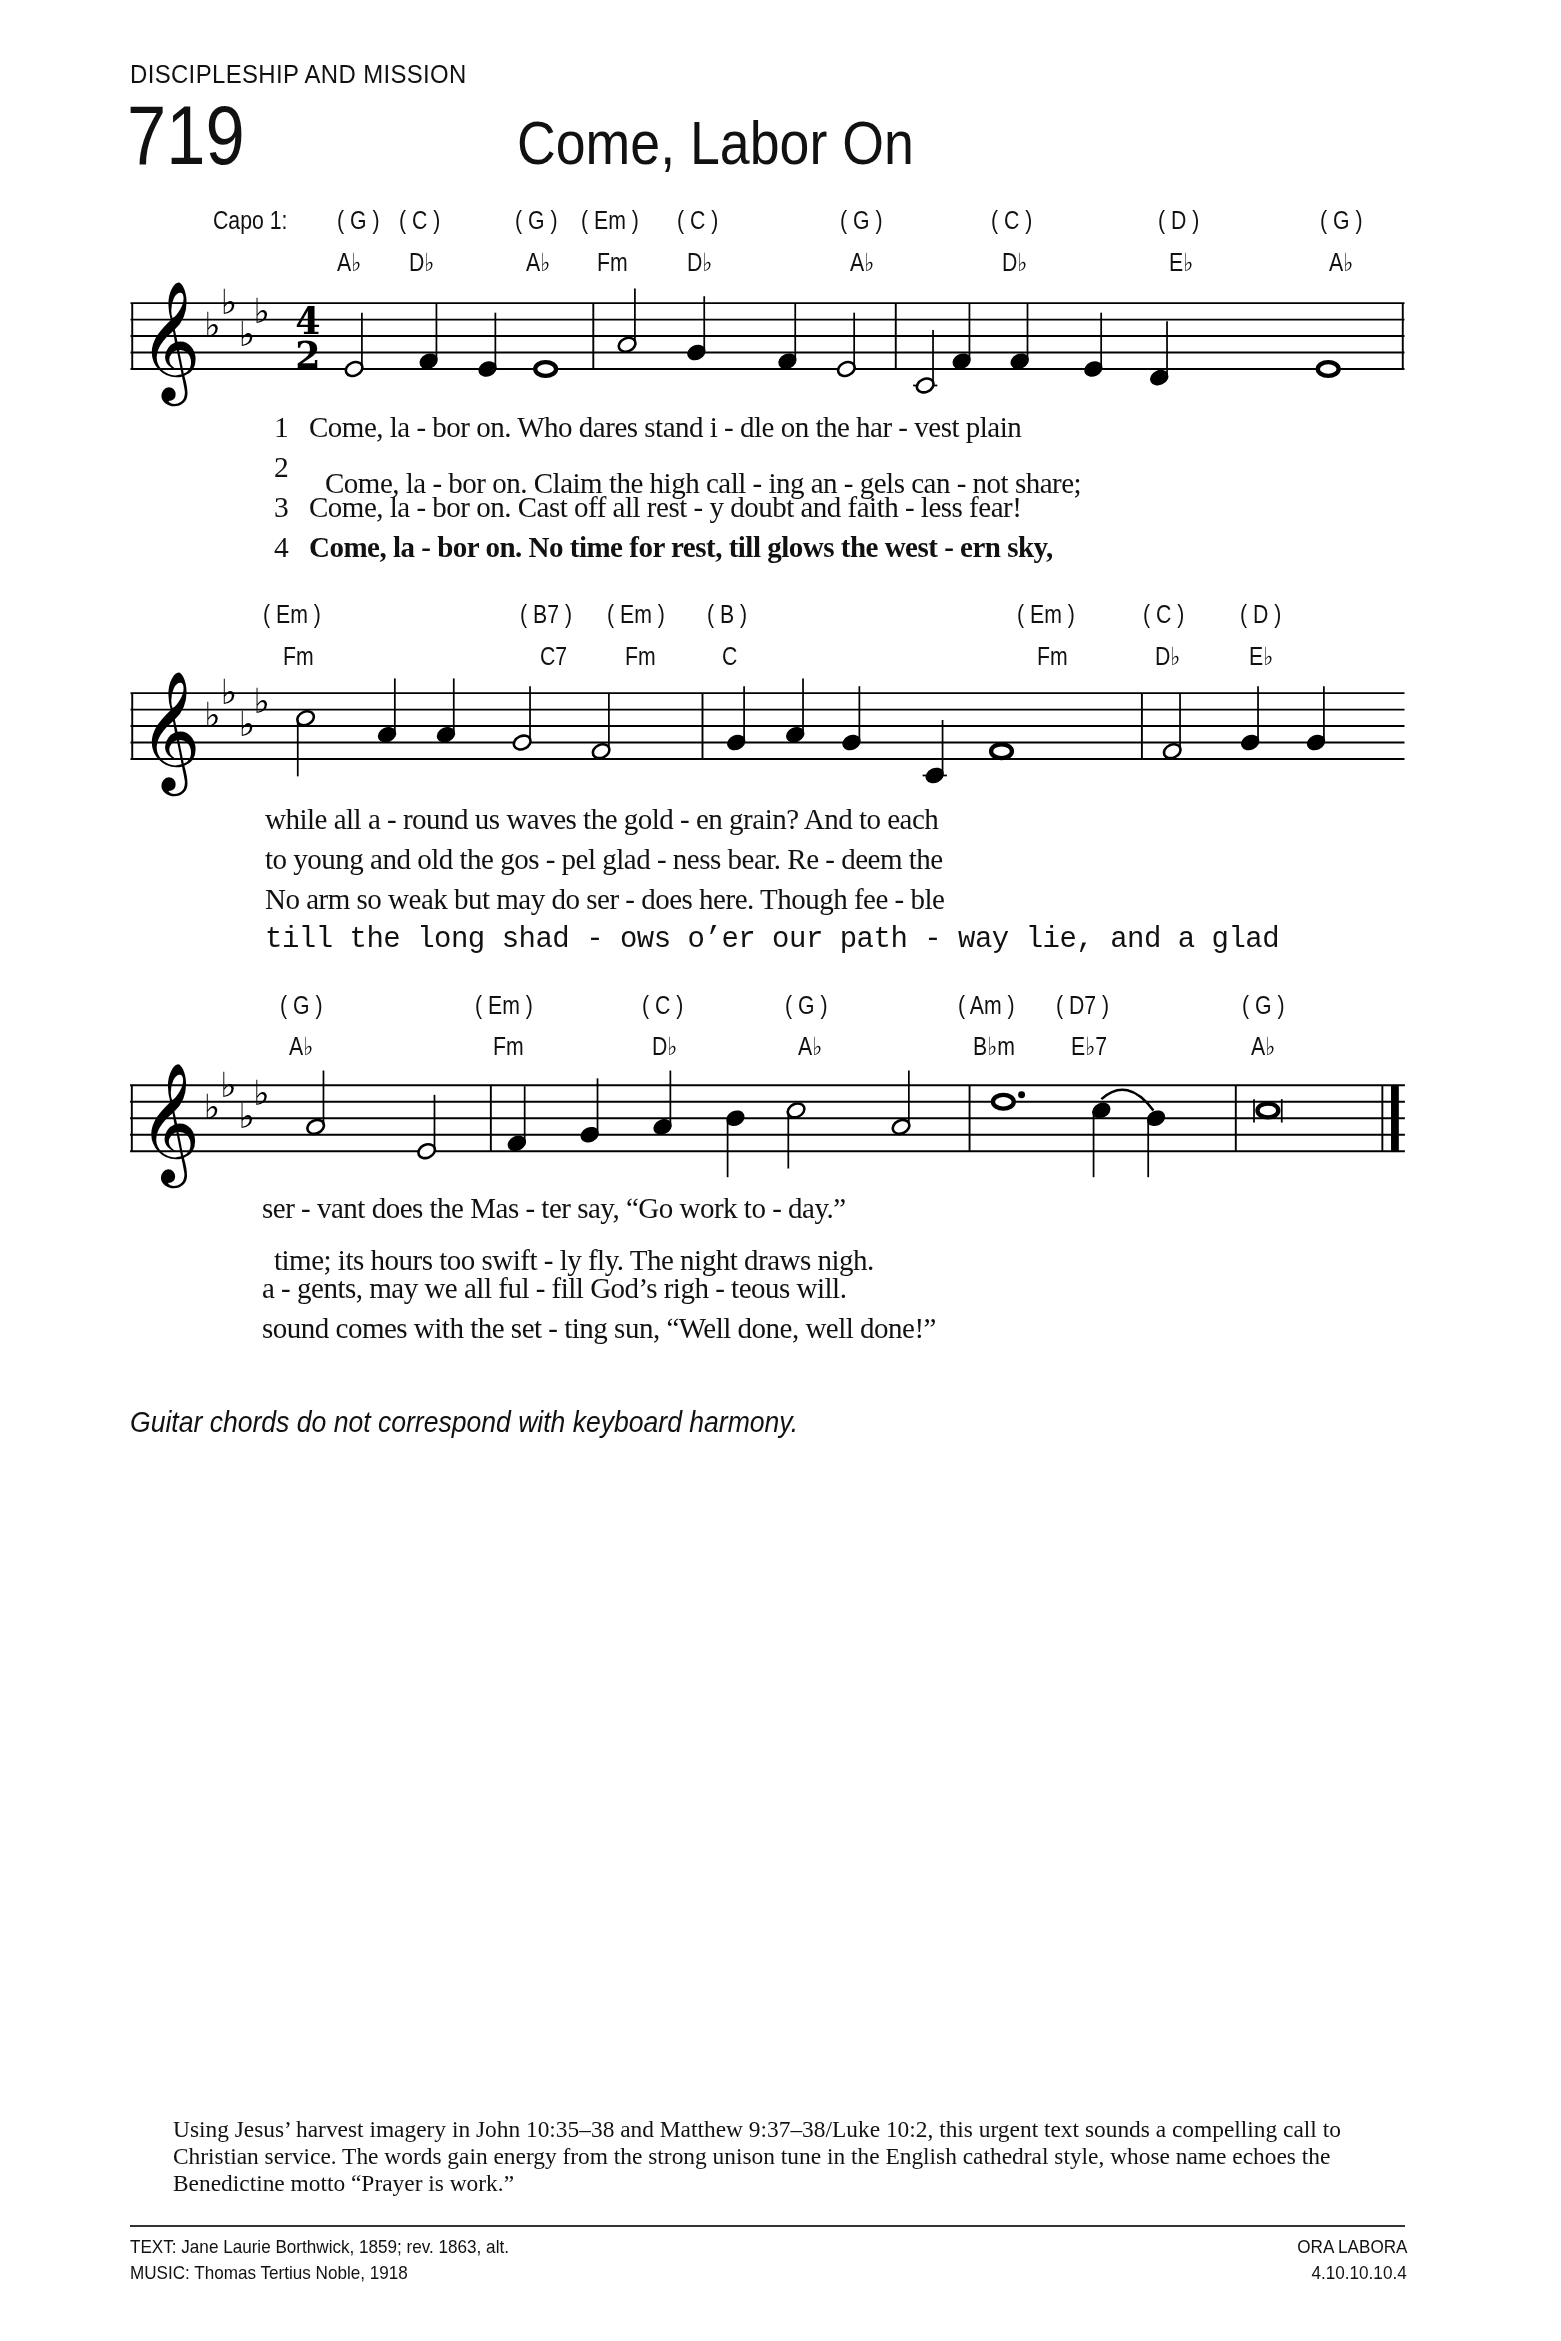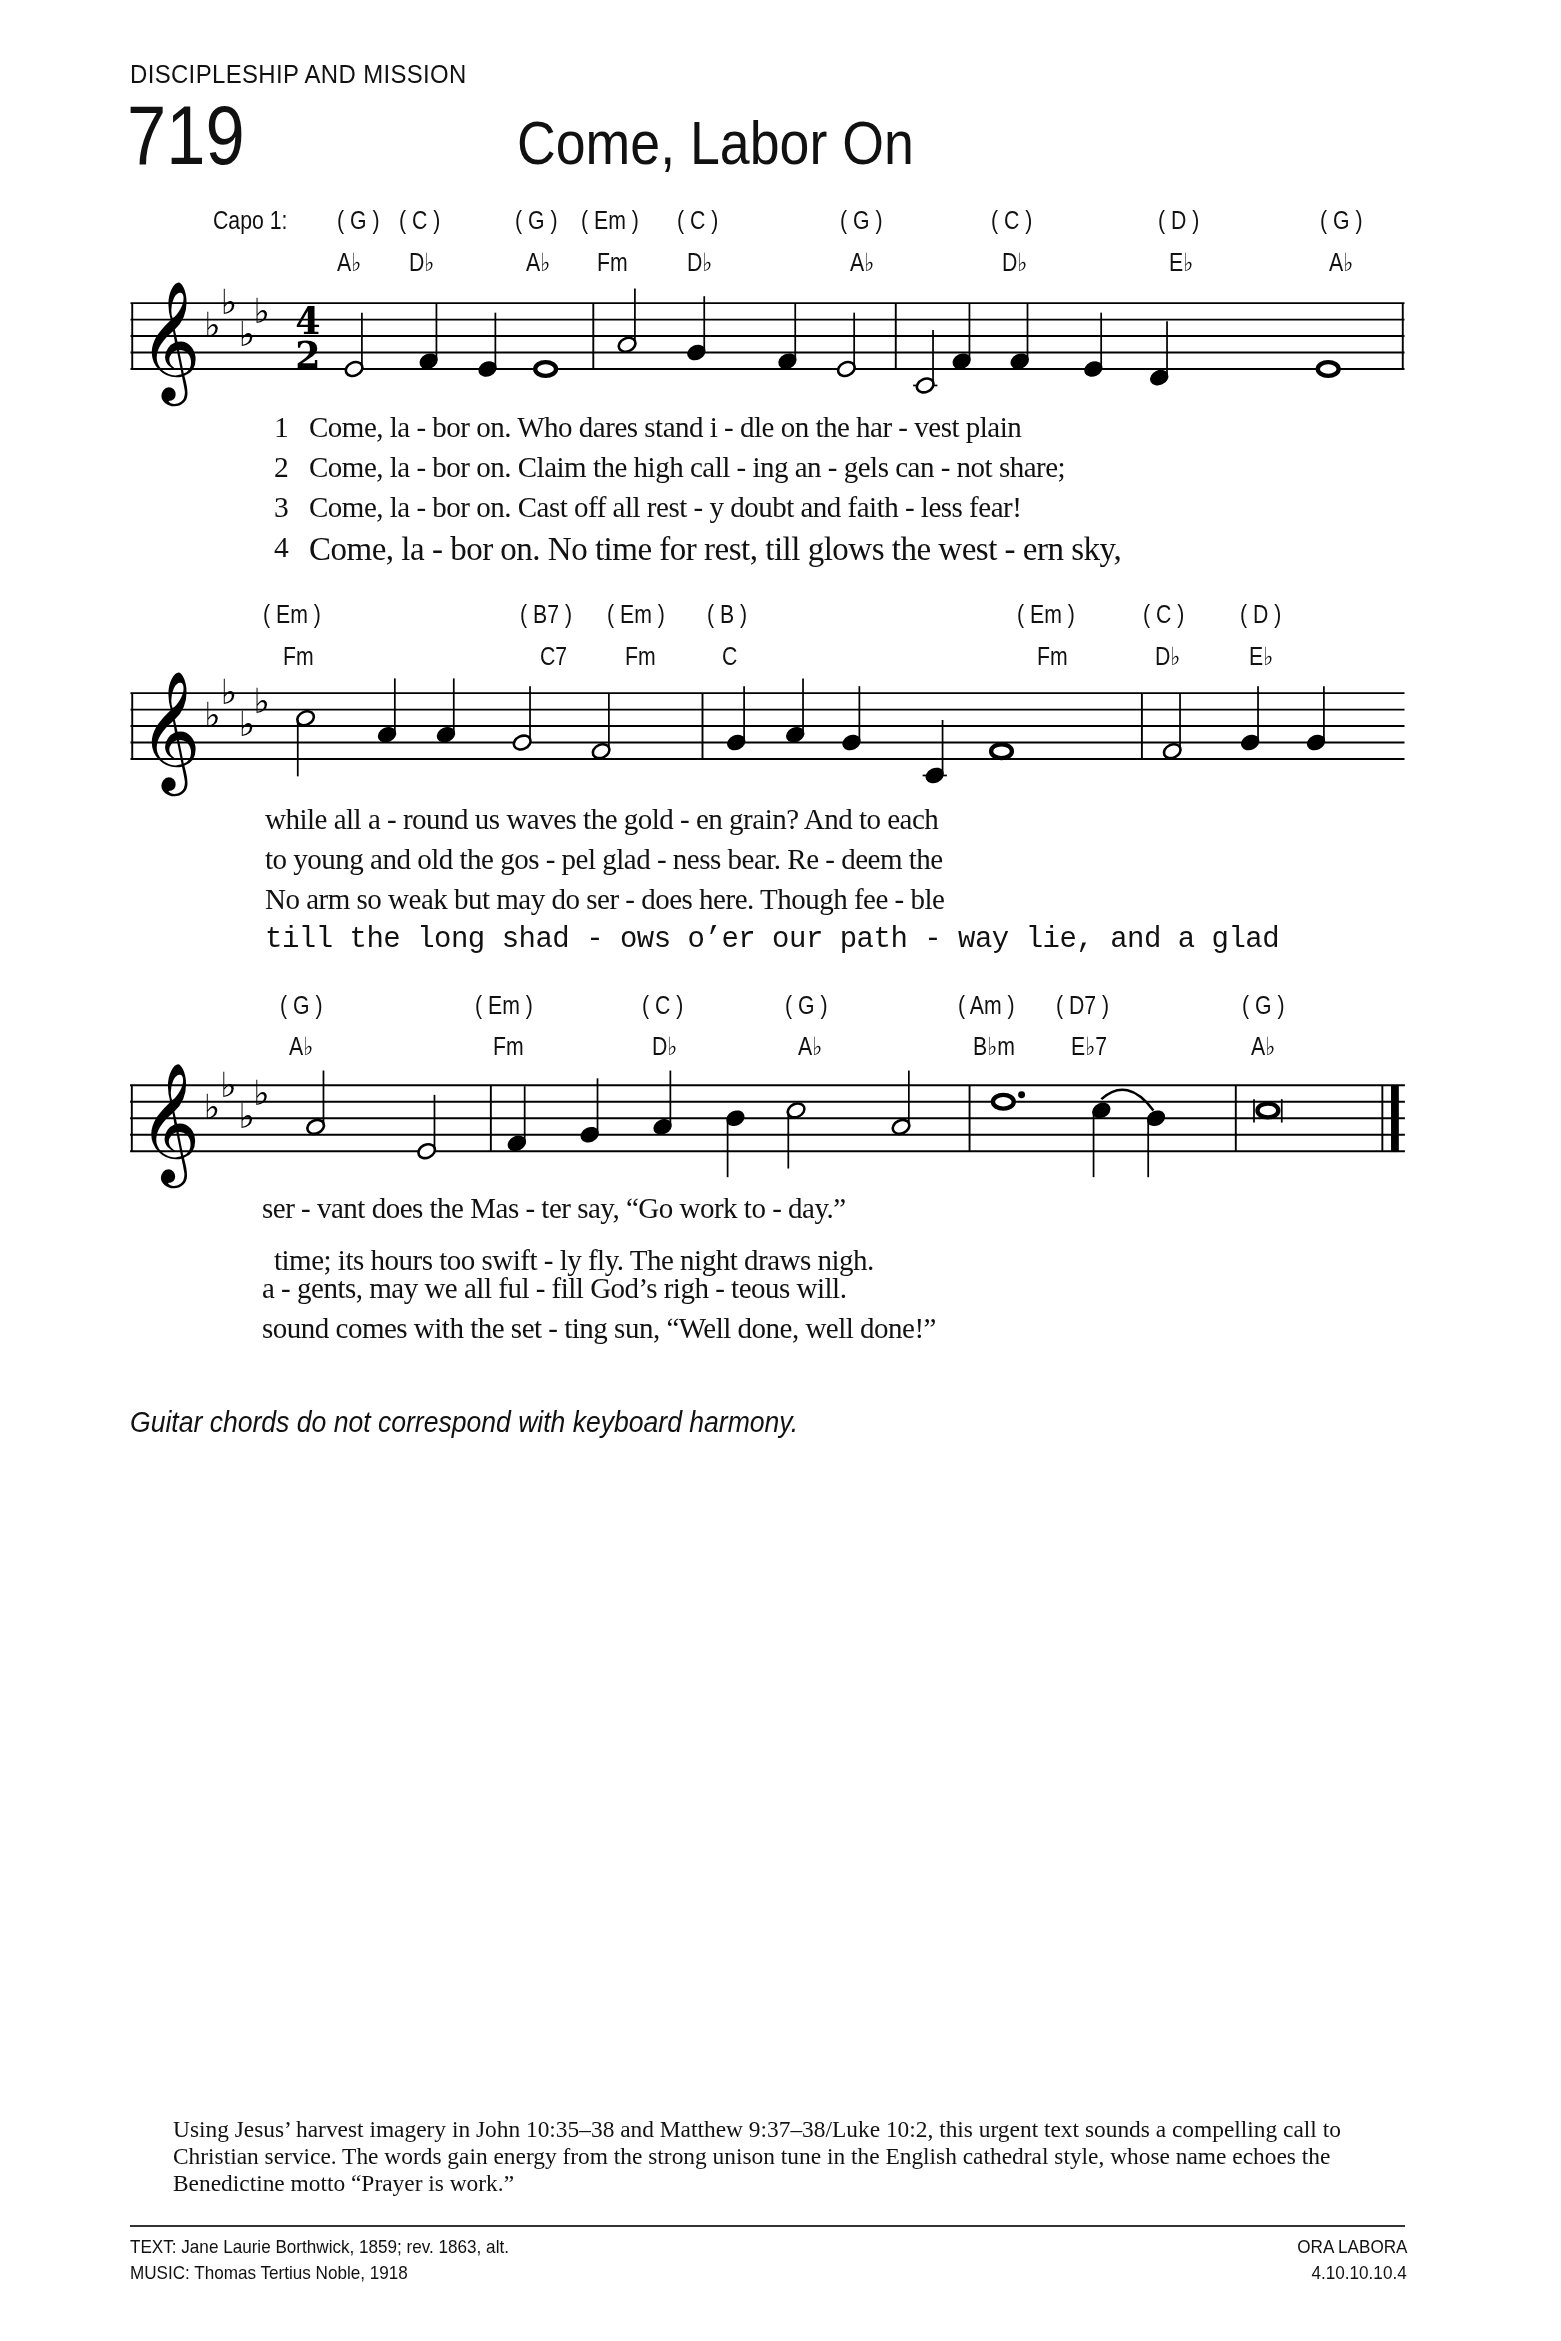--- a/index.html
+++ b/index.html
@@ -117,23 +117,23 @@
         <line x1="1346" y1="113" x2="1346" y2="50"></line>
       <ellipse cx="1532" cy="105" rx="12" ry="8" fill="#fff" stroke-width="5"></ellipse>
     </g>
   </svg>
 
   <div class="lyric-line serif" style="left:274px; top:411px;">1</div>
   <div class="lyric-line serif" style="left:274px; top:451px;">2</div>
   <div class="lyric-line serif" style="left:274px; top:491px;">3</div>
   <div class="lyric-line serif" style="left:274px; top:531px;">4</div>
   <pre class="lyric-line serif" style="left:309px; top:411px; margin:0; font-size:29px; letter-spacing:-0.5px;">Come, la - bor on. Who dares stand  i  -  dle   on    the   har - vest plain</pre>
-  <pre class="lyric-line serif" style="left:309px; top:451px; margin:0; font-size:29px; letter-spacing:-0.5px;">Come, la - bor on. Claim  the   high call - ing   an - gels  can - not  share;</pre>
+  <pre class="lyric-line serif" style="left:309px; top:451px; margin:16px; font-size:29px; letter-spacing:-0.5px;">Come, la - bor on. Claim  the   high call - ing   an - gels  can - not  share;</pre>
   <pre class="lyric-line serif" style="left:309px; top:491px; margin:0; font-size:29px; letter-spacing:-0.5px;">Come, la - bor on.  Cast   off    all rest - y  doubt  and  faith - less  fear!</pre>
-  <pre class="lyric-line serif" style="left:309px; top:531px; margin:0; font-size:33px; letter-spacing:-0.5px;">Come, la - bor on.   No   time   for  rest,  till glows  the  west - ern   sky,</pre>
+  <pre class="lyric-line serif" style="left:309px; top:531px; margin:0; font-size:29px; letter-spacing:-0.5px;font-weight:bold;">Come, la - bor on.   No   time   for  rest,  till glows  the  west - ern   sky,</pre>
 </div>
 
 <div>
   <div class="chord-row sans" style="top:600px;" id="gc1">
       <span class="chord" style="left: 263px;">( Em )</span>
       <span class="chord" style="left: 520px;">( B7 )</span>
       <span class="chord" style="left: 607px;">( Em )</span>
       <span class="chord" style="left: 707px;">( B )</span>
       <span class="chord" style="left: 1017px;">( Em )</span>
       <span class="chord" style="left: 1143px;">( C )</span>

